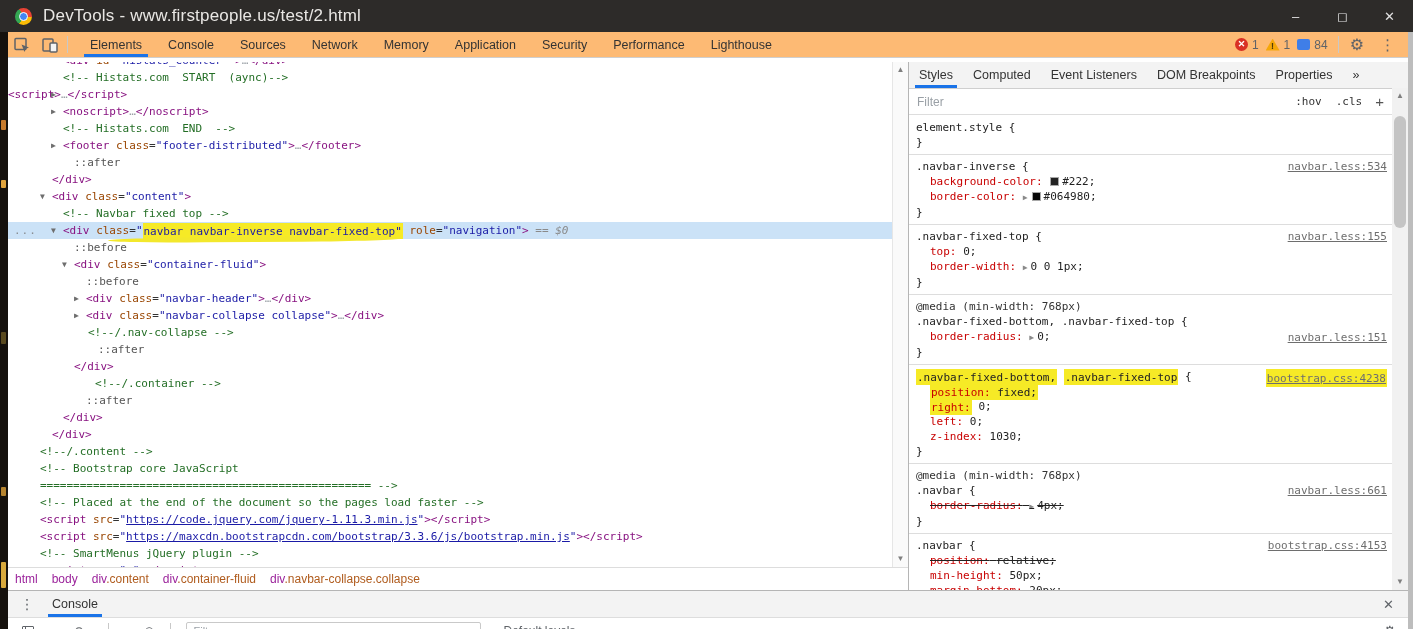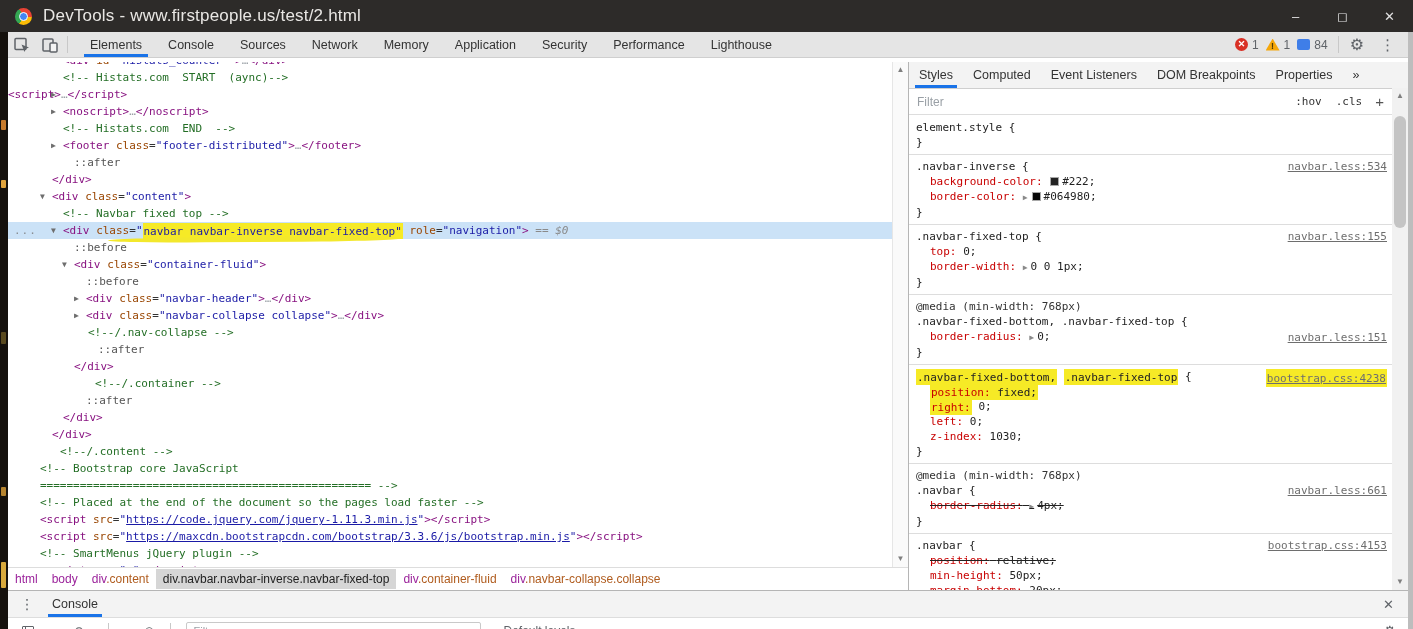--- a/index.html
+++ b/index.html
@@ -13,21 +13,21 @@
   .chrome-logo::after{content:"";position:absolute;inset:4px;background:#4285f4;border:1.6px solid #fff;border-radius:50%}
   .title-text{margin-left:11px;font-size:17px;color:#e9e7e4;letter-spacing:.2px}
   .win-controls{margin-left:auto;display:flex;height:100%}
   .win-btn{width:47px;height:100%;display:flex;align-items:center;justify-content:center;color:#e3e3e3;font-size:13px}
 
   
   .page-strip{position:absolute;left:0;top:32px;width:8px;bottom:0;background:#15110d;overflow:hidden}
   .fleck{position:absolute;left:1px;width:5px;border-radius:1px}
 
   
-  .dt-toolbar{position:absolute;top:32px;left:8px;right:0;height:26px;background:#e5e5e5;border-bottom:1px solid #cfcfcf;display:flex;align-items:center}
+  .dt-toolbar{position:absolute;top:32px;left:8px;right:0;height:26px;background:#fdba74;border-bottom:1px solid #cfcfcf;display:flex;align-items:center}
   .tool-icon{width:28px;height:26px;display:flex;align-items:center;justify-content:center}
   .vsep{width:1px;height:17px;background:#c8c8c8;margin:0 3px}
   .dt-tabs{display:flex;height:100%;margin-left:6px}
   .dt-tab{padding:0 13px;font-size:12.5px;color:#333;display:flex;align-items:center;position:relative;white-space:nowrap}
   .dt-tab.active::after{content:"";position:absolute;left:7px;right:7px;bottom:0;height:3px;background:#1a73e8}
   .badges{margin-left:auto;display:flex;align-items:center;padding-right:10px}
   .badge-group{display:flex;align-items:center;margin-right:7px}
   .badge-count{font-size:12px;color:#5f6368;margin-left:4px}
   .err-icon{width:13px;height:13px;border-radius:50%;background:#d93025;color:#fff;font-size:9px;line-height:13px;text-align:center;font-weight:bold}
   .warn-icon{width:14px;height:12px;background:#f5a70a;clip-path:polygon(50% 0,100% 100%,0 100%);color:#4d3a05;font-size:9px;line-height:14px;text-align:center;font-weight:bold}
@@ -200,40 +200,39 @@
         <div class="tree-row"><span class="code" style="padding-left: 78px;"><span class="t-pseudo">::before</span></span></div>
         <div class="tree-row"><span class="tarrow" style="left: 66px;">▶</span><span class="code" style="padding-left: 78px;"><span class="t-tag">&lt;div </span><span class="t-attr">class</span><span class="t-plain">=</span><span class="t-val">"navbar-header"</span><span class="t-tag">&gt;</span><span class="t-gray">…</span><span class="t-tag">&lt;/div&gt;</span></span></div>
         <div class="tree-row"><span class="tarrow" style="left: 66px;">▶</span><span class="code" style="padding-left: 78px;"><span class="t-tag">&lt;div </span><span class="t-attr">class</span><span class="t-plain">=</span><span class="t-val">"navbar-collapse collapse"</span><span class="t-tag">&gt;</span><span class="t-gray">…</span><span class="t-tag">&lt;/div&gt;</span></span></div>
         <div class="tree-row"><span class="code" style="padding-left: 80px;"><span class="t-com">&lt;!--/.nav-collapse --&gt;</span></span></div>
         <div class="tree-row"><span class="code" style="padding-left: 90px;"><span class="t-pseudo">::after</span></span></div>
         <div class="tree-row"><span class="code" style="padding-left: 66px;"><span class="t-tag">&lt;/div&gt;</span></span></div>
         <div class="tree-row"><span class="code" style="padding-left: 87px;"><span class="t-com">&lt;!--/.container --&gt;</span></span></div>
         <div class="tree-row"><span class="code" style="padding-left: 78px;"><span class="t-pseudo">::after</span></span></div>
         <div class="tree-row"><span class="code" style="padding-left: 55px;"><span class="t-tag">&lt;/div&gt;</span></span></div>
         <div class="tree-row"><span class="code" style="padding-left: 44px;"><span class="t-tag">&lt;/div&gt;</span></span></div>
-        <div class="tree-row"><span class="code" style="padding-left: 52px;"><span class="t-com">&lt;!--/.content --&gt;</span></span></div>
+        <div class="tree-row"><span class="code" style="padding-left: 32px;"><span class="t-com">&lt;!--/.content --&gt;</span></span></div>
         <div class="tree-row"><span class="code" style="padding-left: 32px;"><span class="t-com">&lt;!-- Bootstrap core JavaScript</span></span></div>
         <div class="tree-row"><span class="code" style="padding-left: 32px;"><span class="t-com">================================================== --&gt;</span></span></div>
         <div class="tree-row"><span class="code" style="padding-left: 32px;"><span class="t-com">&lt;!-- Placed at the end of the document so the pages load faster --&gt;</span></span></div>
         <div class="tree-row"><span class="code" style="padding-left: 32px;"><span class="t-tag">&lt;script </span><span class="t-attr">src</span><span class="t-plain">=</span><span class="t-val">"</span><span class="t-link">https://code.jquery.com/jquery-1.11.3.min.js</span><span class="t-val">"</span><span class="t-tag">&gt;</span><span class="t-tag">&lt;/script&gt;</span></span></div>
         <div class="tree-row"><span class="code" style="padding-left: 32px;"><span class="t-tag">&lt;script </span><span class="t-attr">src</span><span class="t-plain">=</span><span class="t-val">"</span><span class="t-link">https://maxcdn.bootstrapcdn.com/bootstrap/3.3.6/js/bootstrap.min.js</span><span class="t-val">"</span><span class="t-tag">&gt;</span><span class="t-tag">&lt;/script&gt;</span></span></div>
         <div class="tree-row"><span class="code" style="padding-left: 32px;"><span class="t-com">&lt;!-- SmartMenus jQuery plugin --&gt;</span></span></div>
         <div class="tree-row"><span class="code" style="padding-left: 32px;"><span class="t-tag">&lt;script </span><span class="t-attr">src</span><span class="t-plain">=</span><span class="t-val">"…"</span><span class="t-tag">&gt;&lt;/script&gt;</span></span></div>
       </div>
   </div>
   <div class="vscroll">
     <div class="scroll-arrow" style="top:1px">▲</div>
     <div class="scroll-arrow" style="bottom:1px">▼</div>
   </div>
 
   <div class="crumbs">
       <span class="crumb"><span class="ctag">html</span></span>
       <span class="crumb"><span class="ctag">body</span></span>
       <span class="crumb"><span class="ctag">div</span><span class="ccls">.content</span></span>
-      <span class="crumb selected"><span class="ctag">div</span><span class="ccls">.navbar.navbar-inverse.navbar-fixed-top</span></span>
       <span class="crumb"><span class="ctag">div</span><span class="ccls">.container-fluid</span></span>
       <span class="crumb"><span class="ctag">div</span><span class="ccls">.navbar-collapse.collapse</span></span>
     </div>
 
   <div class="sidebar">
     <div class="side-tabs">
         <div class="side-tab active">Styles</div>
         <div class="side-tab">Computed</div>
         <div class="side-tab">Event Listeners</div>
         <div class="side-tab">DOM Breakpoints</div>

